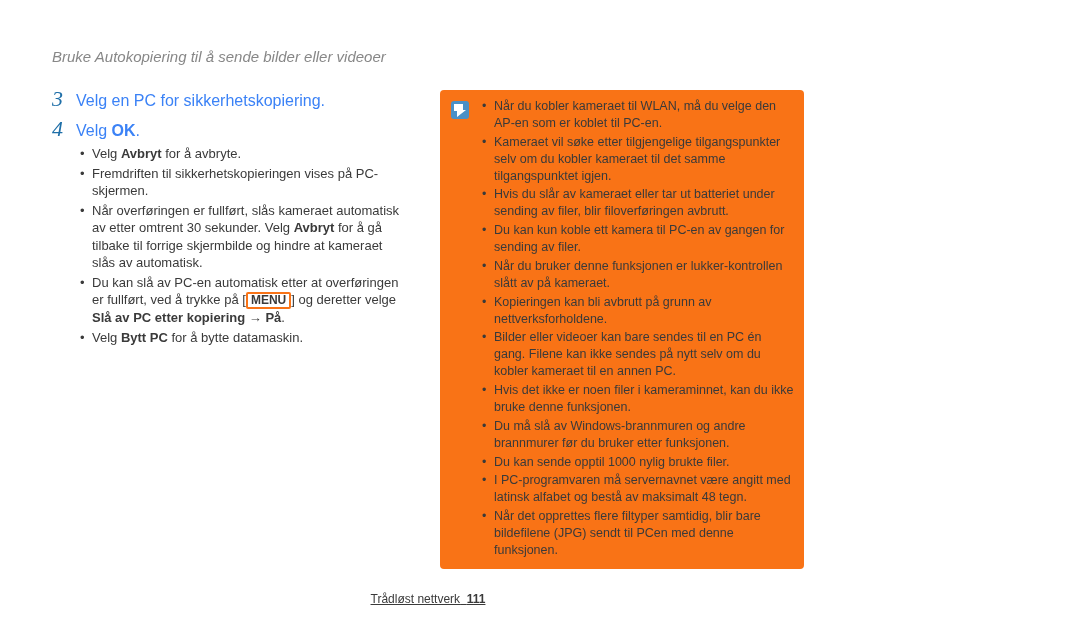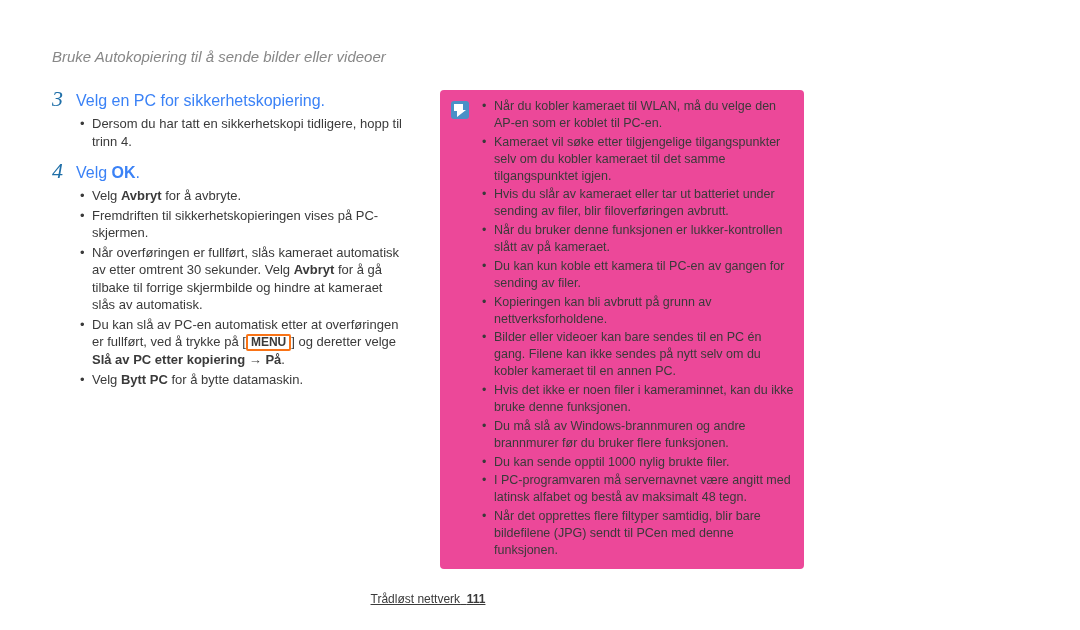--- a/index.html
+++ b/index.html
@@ -95,21 +95,21 @@
     font-weight: 700;
     font-family: Arial, sans-serif;
     font-size: 12px;
     line-height: 1;
     border-radius: 2px;
     vertical-align: baseline;
   }
 
   .note-box {
     margin-top: 4px;
-    background: #ec4899;
+    background: #f97316;
     border-radius: 4px;
     padding: 8px 10px 8px 42px;
     position: relative;
     font-size: 12.5px;
     color: #3a3a3a;
     line-height: 1.35;
   }
   .note-icon {
     position: absolute;
     left: 10px;
@@ -157,23 +157,20 @@
 
     <div class="col left">
 
       <div class="step">
         <div class="step-row">
           <div class="step-num">3</div>
           <div class="step-title">
             <span>Velg en PC for sikkerhetskopiering.</span>
           </div>
         </div>
-        <ul class="bullets">
-          <li>Dersom du har tatt en sikkerhetskopi tidligere, hopp til trinn 4.</li>
-        </ul>
       </div>
 
       <div class="step">
         <div class="step-row">
           <div class="step-num">4</div>
           <div class="step-title">
             <span>Velg </span><b>OK</b><span>.</span>
           </div>
         </div>
         <ul class="bullets">
@@ -198,26 +195,26 @@
     <div class="col right">
       <div class="note-box">
         <svg class="note-icon" viewBox="0 0 20 20">
           <rect x="1" y="1" width="18" height="18" rx="3" ry="3" fill="#4a90c7"></rect>
           <path d="M4 4 L13 4 L13 10 L16 10 L7 17 L7 11 L4 11 Z" fill="#ffffff"></path>
         </svg>
         <ul>
           <li>Når du kobler kameraet til WLAN, må du velge den AP-en som er koblet til PC-en.</li>
           <li>Kameraet vil søke etter tilgjengelige tilgangspunkter selv om du kobler kameraet til det samme tilgangspunktet igjen.</li>
           <li>Hvis du slår av kameraet eller tar ut batteriet under sending av filer, blir filoverføringen avbrutt.</li>
+          <li>Du kan kun koble ett kamera til PC-en av gangen for sending av filer.</li>
           <li>Når du bruker denne funksjonen er lukker-kontrollen slått av på kameraet.</li>
-          <li>Du kan kun koble ett kamera til PC-en av gangen for sending av filer.</li>
           <li>Kopieringen kan bli avbrutt på grunn av nettverksforholdene.</li>
           <li>Bilder eller videoer kan bare sendes til en PC én gang. Filene kan ikke sendes på nytt selv om du kobler kameraet til en annen PC.</li>
           <li>Hvis det ikke er noen filer i kameraminnet, kan du ikke bruke denne funksjonen.</li>
-          <li>Du må slå av Windows-brannmuren og andre brannmurer før du bruker flere funksjonen.</li>
+          <li>Du må slå av Windows-brannmuren og andre brannmurer før du bruker etter funksjonen.</li>
           <li>Du kan sende opptil 1000 nylig brukte filer.</li>
           <li>I PC-programvaren må servernavnet være angitt med latinsk alfabet og bestå av maksimalt 48 tegn.</li>
           <li>Når det opprettes flere filtyper samtidig, blir bare bildefilene (JPG) sendt til PCen med denne funksjonen.</li>
         </ul>
       </div>
     </div>
 
   </div>
 
   <div class="footer">

